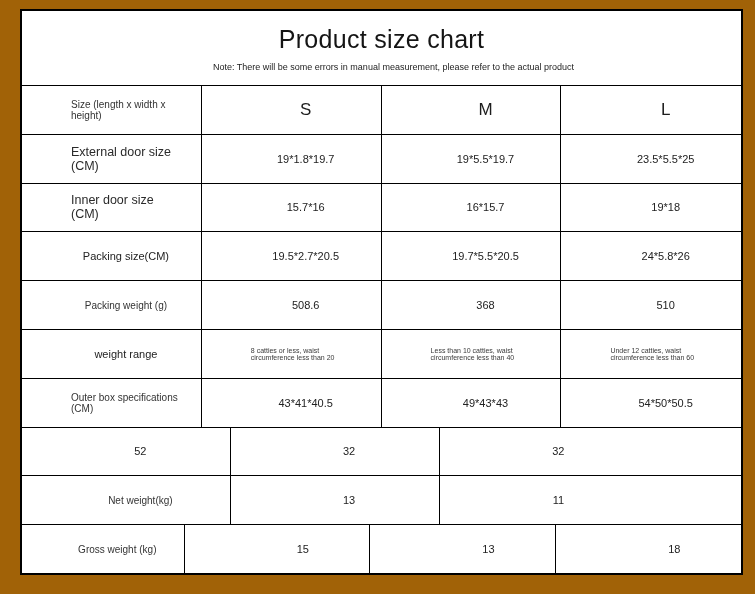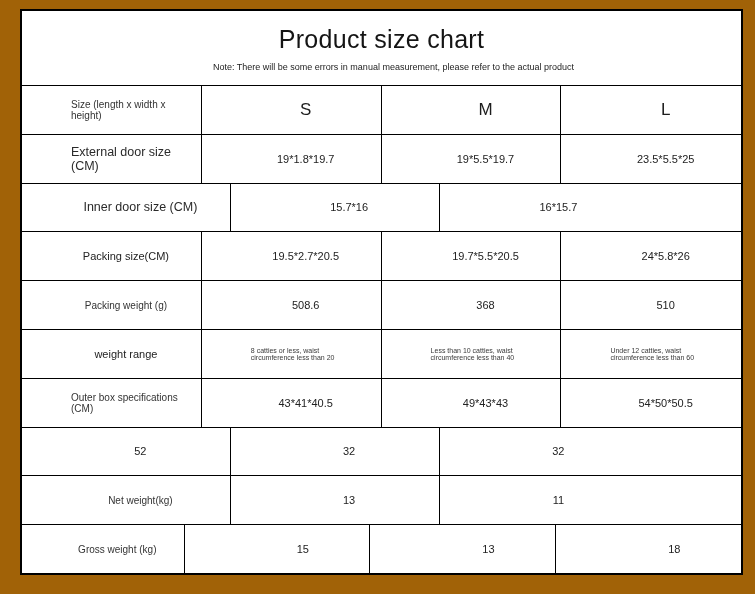--- a/index.html
+++ b/index.html
@@ -106,20 +106,21 @@
         <div class="cell lbl-md">External door size (CM)</div>
         <div class="cell val">19*1.8*19.7</div>
         <div class="cell val">19*5.5*19.7</div>
         <div class="cell val">23.5*5.5*25</div>
       </div>
 
       <div class="trow">
         <div class="cell lbl-md">Inner door size (CM)</div>
         <div class="cell val">15.7*16</div>
         <div class="cell val">16*15.7</div>
+        <div class="cell val">19*18</div>
       </div>
 
       <div class="trow">
         <div class="cell lbl-lg">Packing size(CM)</div>
         <div class="cell val">19.5*2.7*20.5</div>
         <div class="cell val">19.7*5.5*20.5</div>
         <div class="cell val">24*5.8*26</div>
       </div>
 
       <div class="trow">

